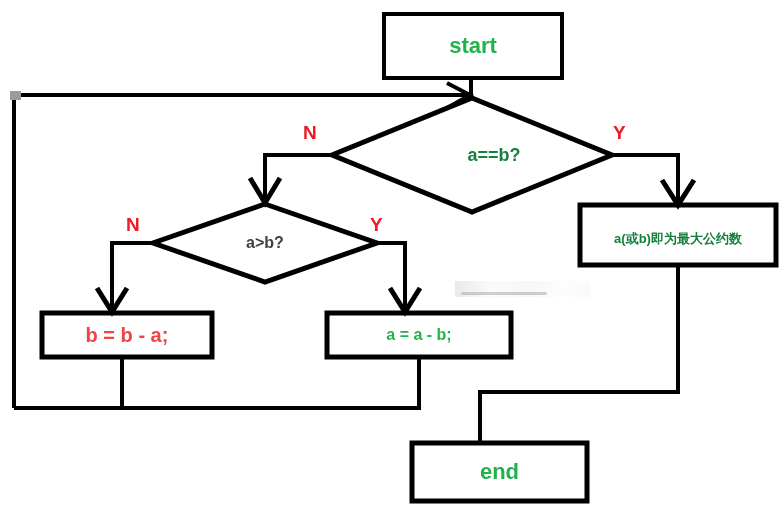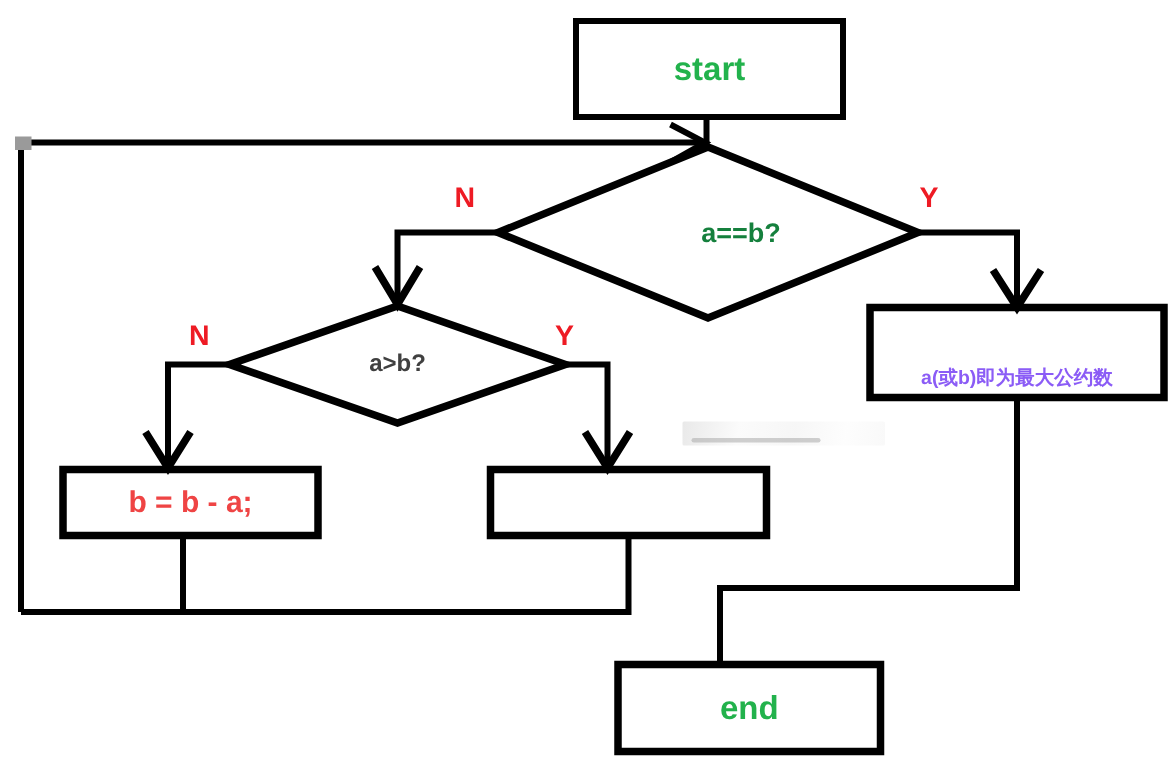--- a/index.html
+++ b/index.html
@@ -130,24 +130,25 @@
       <path d="M 678 265 L 678 392 L 480 392 L 480 443" stroke="#000000" stroke-width="4" fill="none"></path>
     </g>
   </svg>
 
   <div class="node-label" style="left:384px; top:14px; width:178px; height:64px; color:#22b24c; font-size:22px;">start</div>
 
   <div class="node-label" style="left:354px; top:136px; width:280px; height:38px; color:#15803d; font-size:18px;">a==b?</div>
 
   <div class="node-label" style="left:153px; top:226px; width:224px; height:34px; color:#404040; font-size:16px;">a&gt;b?</div>
 
-  <div class="node-label" style="left:580px; top:222px; width:196px; height:60px; color:#8b5cf6; font-size:13px;">a(或b)即为最大公约数</div>
+  <div class="node-label" style="left:580px; top:209px; width:196px; height:60px; color:#15803d; font-size:13px;">a(或b)即为最大公约数</div>
 
   <div class="node-label" style="left:42px; top:313px; width:170px; height:44px; color:#ef4444; font-size:20px;">b = b - a;</div>
 
+  <div class="node-label" style="left:327px; top:313px; width:184px; height:44px; color:#22b24c; font-size:16px;">a = a - b;</div>
 
   <div class="node-label" style="left:412px; top:443px; width:175px; height:58px; color:#22b24c; font-size:22px;">end</div>
 
   <div class="branch-label" style="left:303px; top:123px;">N</div>
   <div class="branch-label" style="left:613px; top:123px;">Y</div>
   <div class="branch-label" style="left:126px; top:215px;">N</div>
   <div class="branch-label" style="left:370px; top:215px;">Y</div>
 
   <div class="watermark"></div>
 

